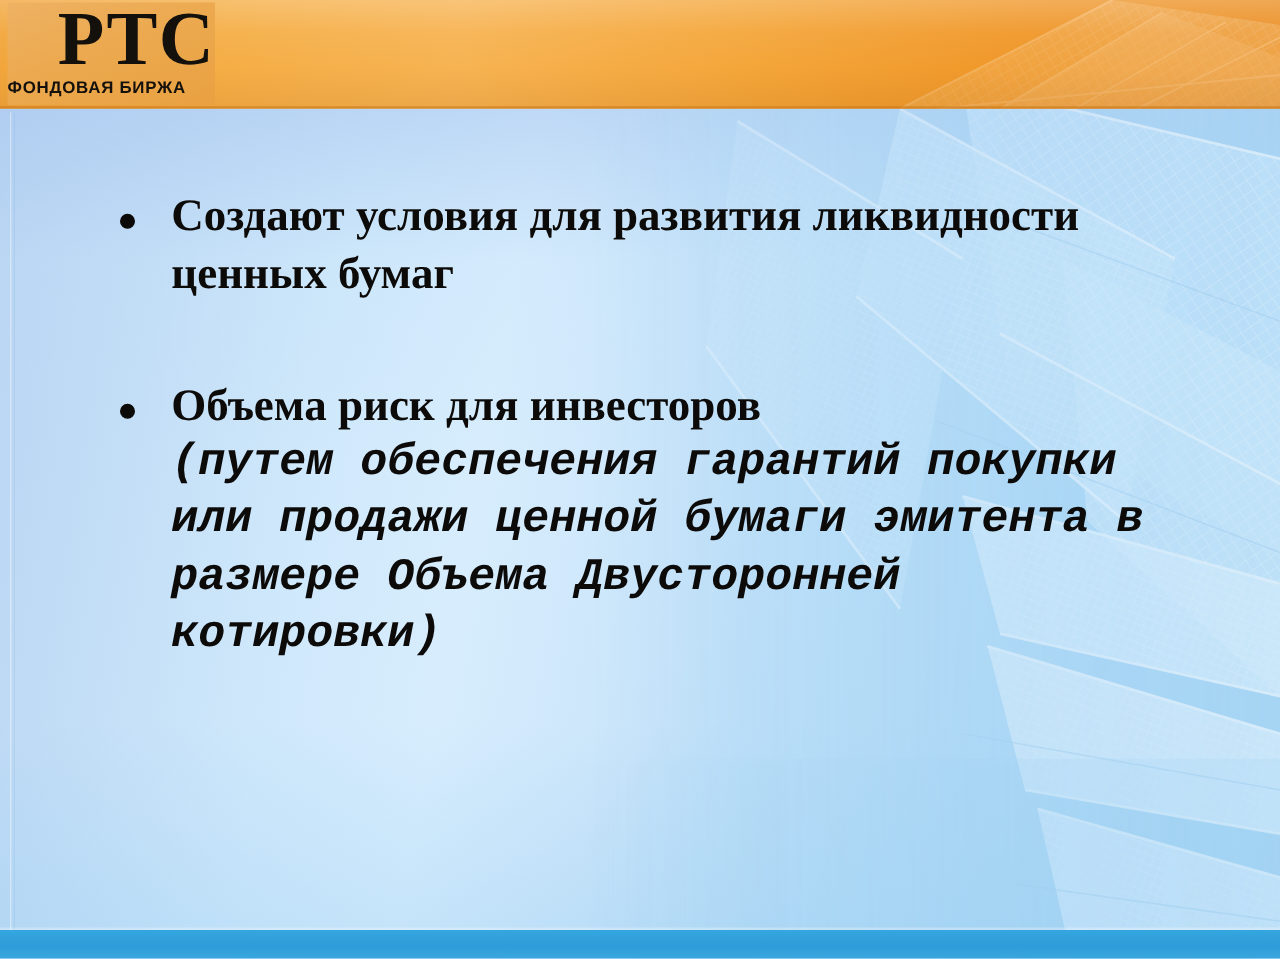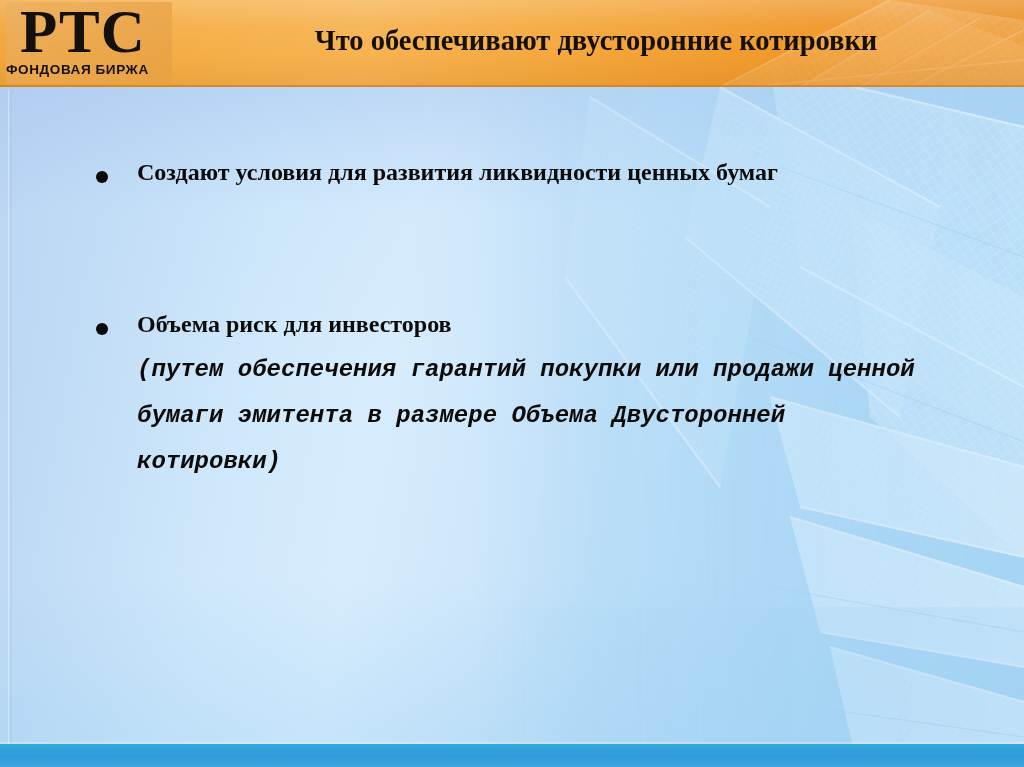--- a/index.html
+++ b/index.html
@@ -122,23 +122,23 @@
 
   
   .logo {
     position: absolute;
     left: 6px; top: 2px;
     width: 166px; height: 82px;
     background: linear-gradient(160deg, #eeb263 0%, #eca94f 45%, #e9a141 100%);
   }
   .logo-mark {
     position: absolute;
-    left: 14px; top: -2px;
+    left: 0; top: -2px;
     width: 166px;
-    text-align: left;
+    text-align: right;
     font-family: "Liberation Serif", "DejaVu Serif", serif;
     font-weight: bold;
     font-size: 61px;
     line-height: 64px;
     color: #14100c;
     letter-spacing: 1px;
   }
   .logo-sub {
     position: absolute;
     left: 0; top: 60px;
@@ -181,21 +181,21 @@
     border-radius: 50%;
     background: #0b0a08;
   }
   .bullet-text {
     position: absolute;
     left: 137px;
     width: 800px;
     color: #0d0b09;
     font-family: "Liberation Serif", "DejaVu Serif", serif;
     font-weight: bold;
-    font-size: 24px;
+    font-size: 36px;
     line-height: 46px;
   }
   .bullet-text .ital {
     font-style: italic;
     display: block;
     font-family: Liberation Mono, monospace;
   }
   .bullet-text .upright { display: block; }
 
   #b1 .bullet-dot { top: 84px; }
@@ -326,21 +326,20 @@
         </g>
       </svg>
     </div>
     <div class="header-sheen"></div>
 
     <div class="logo">
       <div class="logo-mark">РТС</div>
       <div class="logo-sub">ФОНДОВАЯ БИРЖА</div>
     </div>
 
-    <div class="slide-title">Что обеспечивают двусторонние котировки</div>
     <div class="header-bottom-edge"></div>
   </div>
 
   <div class="content">
 
     <div class="bullet-row" id="b1">
       <span class="bullet-dot"></span>
       <div class="bullet-text">
         <span class="upright">Создают условия для развития ликвидности ценных бумаг</span>
       </div>

